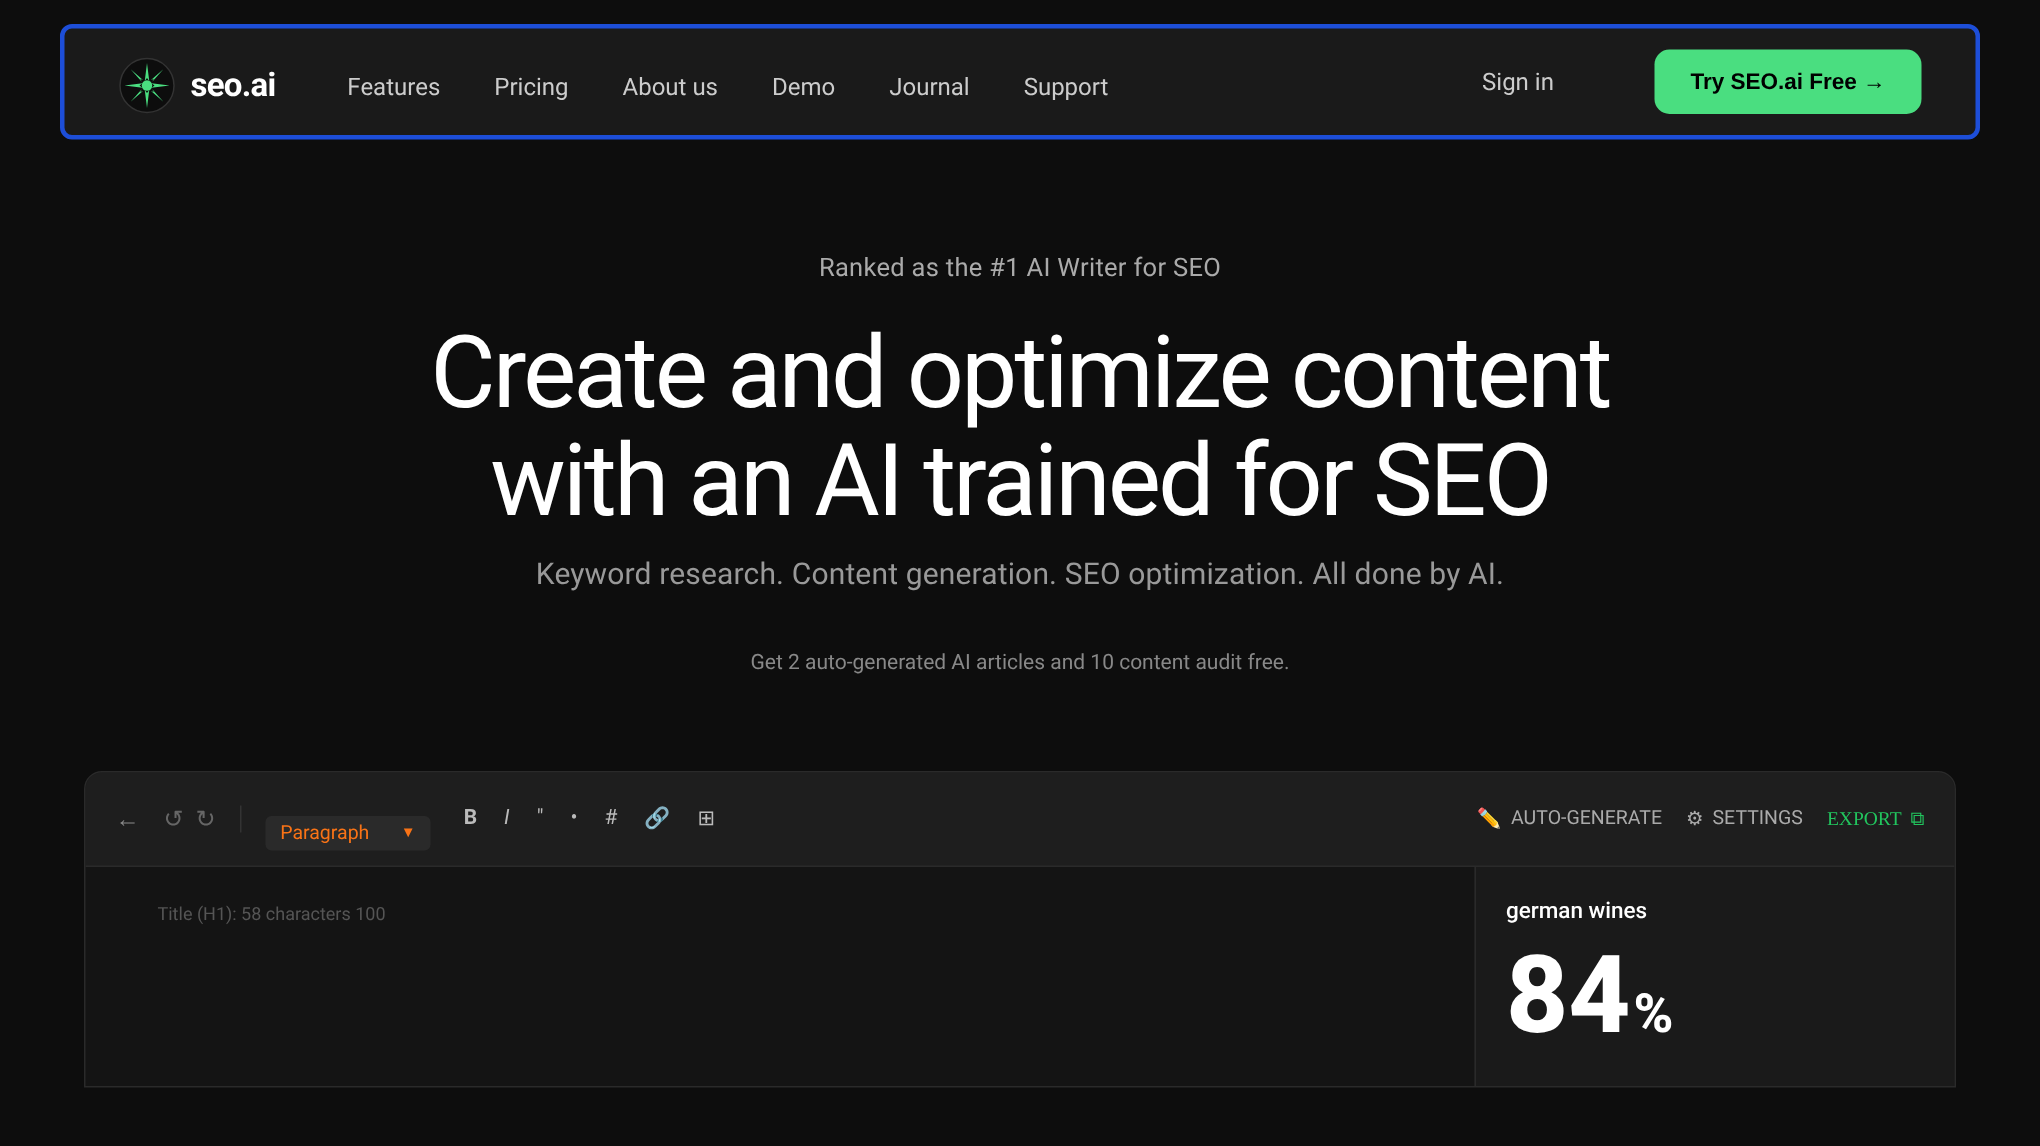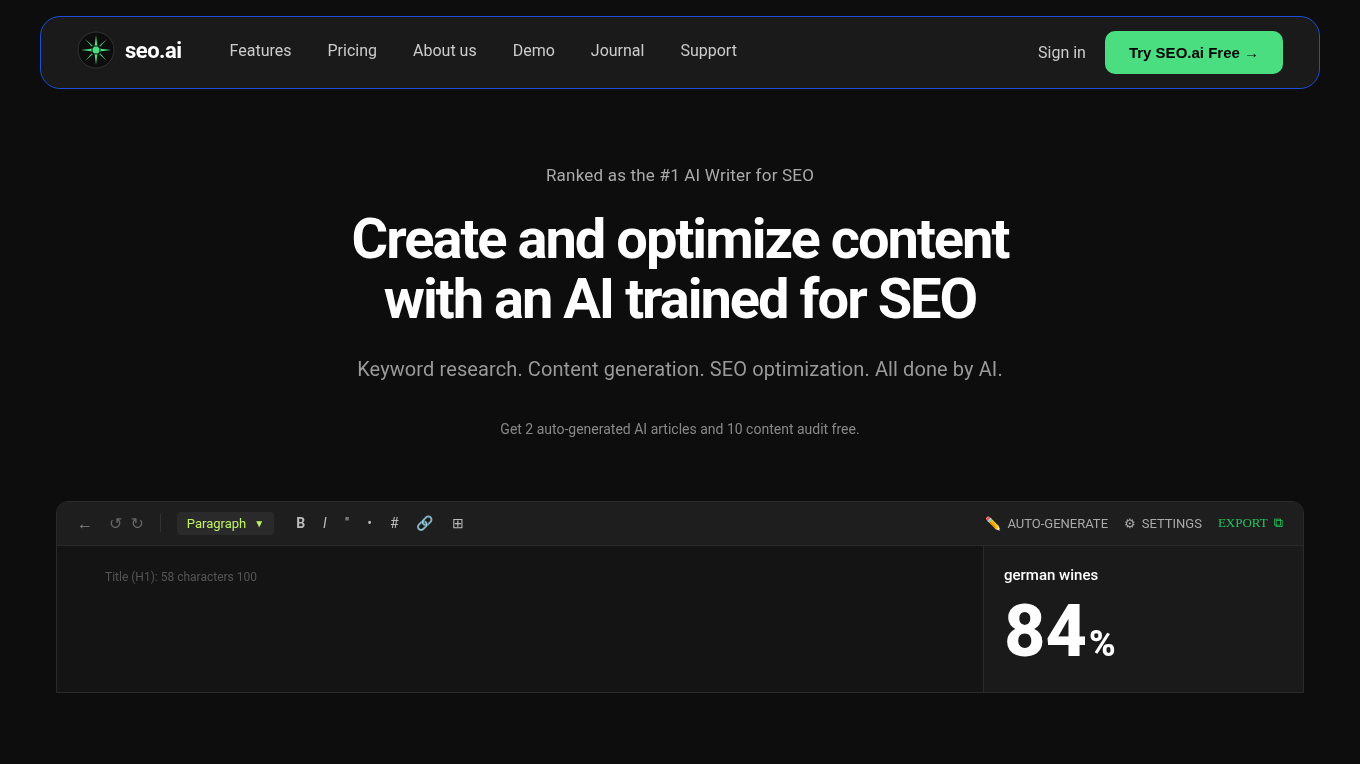--- a/index.html
+++ b/index.html
@@ -15,24 +15,24 @@
       font-family: -apple-system, BlinkMacSystemFont, 'Segoe UI', Roboto, sans-serif;
       color: #ffffff;
       overflow-x: hidden;
     }
 
     
     .navbar {
       position: relative;
       margin: 16px 40px;
       background-color: #1a1a1a;
-      border: 1px solid #1d4ed8;
-      border-radius: 20px;
-      display: flex;
-      align-items: flex-start;
+      border: 3px solid #1d4ed8;
+      border-radius: 8px;
+      display: flex;
+      align-items: flex-end;
       justify-content: space-between;
       padding: 14px 36px;
     }
 
     .nav-left {
       display: flex;
       align-items: center;
       gap: 48px;
     }
 
@@ -92,43 +92,44 @@
       border: none;
       border-radius: 10px;
       padding: 13px 24px;
       font-size: 15px;
       font-weight: 600;
       cursor: pointer;
       display: flex;
       align-items: center;
       gap: 6px;
       white-space: nowrap;
+      margin-left: 48px;
     }
 
     
     .hero {
       text-align: center;
       padding: 60px 40px 40px;
     }
 
     .hero-badge {
       color: #aaaaaa;
       font-size: 17px;
       font-weight: 400;
       margin-bottom: 24px;
       letter-spacing: 0.2px;
     }
 
     .hero-title {
-      font-size: 56px;
-      font-weight: 700;
+      font-size: 67px;
+      font-weight: 400;
       line-height: 1.08;
       color: #ffffff;
       letter-spacing: -2px;
-      margin-bottom: 27px;
+      margin-bottom: 12px;
       max-width: 1200px;
       margin-left: auto;
       margin-right: auto;
     }
 
     .hero-subtitle {
       color: #999999;
       font-size: 20px;
       font-weight: 400;
       margin-bottom: 40px;
@@ -190,27 +191,28 @@
 
     .toolbar-separator {
       width: 1px;
       height: 18px;
       background: #333;
     }
 
     .toolbar-format {
       display: flex;
       align-items: center;
-      gap: 4px;
+      gap: 17px;
       background: #2a2a2a;
       border-radius: 4px;
       padding: 4px 10px;
       font-size: 13px;
-      color: #bef264;
-      cursor: pointer;
+      color: #f97316;
+      cursor: pointer;
+      margin-top: 19px;
     }
 
     .toolbar-format-arrow {
       font-size: 10px;
       margin-left: 4px;
     }
 
     .toolbar-text-btns {
       display: flex;
       gap: 6px;

